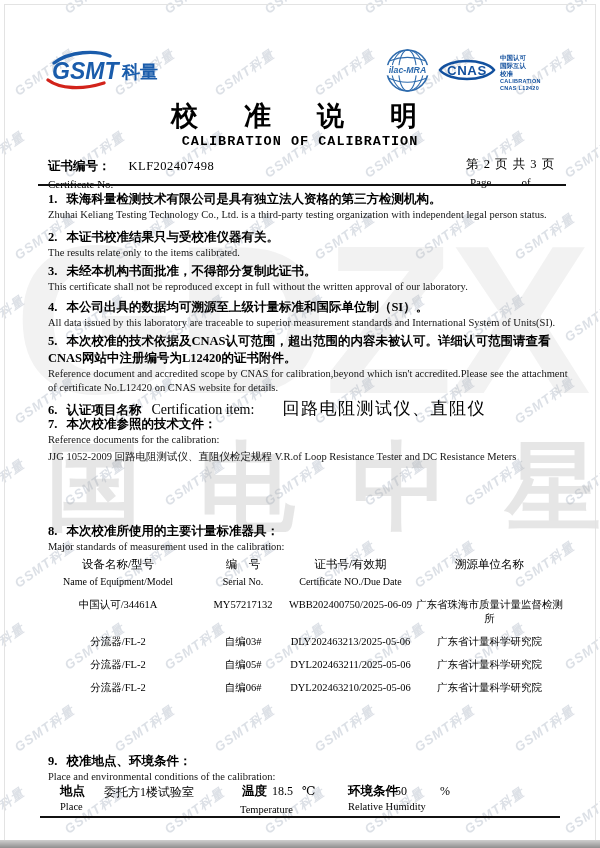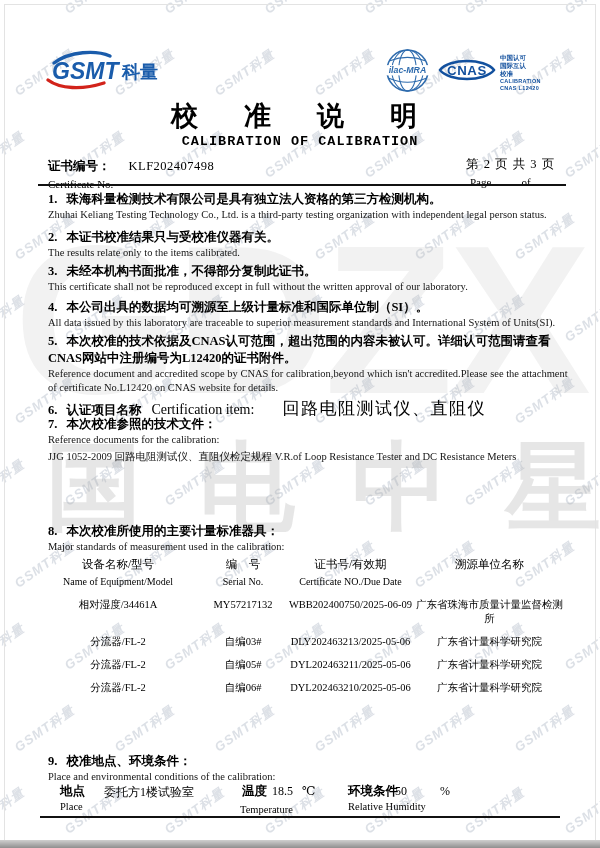--- a/index.html
+++ b/index.html
@@ -250,21 +250,21 @@
         <div class="tc tc2 th-zh">编　号</div>
         <div class="tc tc3 th-zh">证书号/有效期</div>
         <div class="tc tc4 th-zh">溯源单位名称</div>
       </div>
       <div class="trow">
         <div class="tc tc1 th-en">Name of Equipment/Model</div>
         <div class="tc tc2 th-en">Serial No.</div>
         <div class="tc tc3 th-en">Certificate NO./Due Date</div>
       </div>
       <div class="trow">
-        <div class="tc tc1 td">相对湿度/34461A</div>
+        <div class="tc tc1 td">中国认可/34461A</div>
         <div class="tc tc2 td">MY57217132</div>
         <div class="tc tc3 td">WBB202400750/2025-06-09</div>
         <div class="tc tc4 td">广东省珠海市质量计量监督检测所</div>
       </div>
       <div class="trow">
         <div class="tc tc1 td">分流器/FL-2</div>
         <div class="tc tc2 td">自编03#</div>
         <div class="tc tc3 td">DLY202463213/2025-05-06</div>
         <div class="tc tc4 td">广东省计量科学研究院</div>
       </div>

